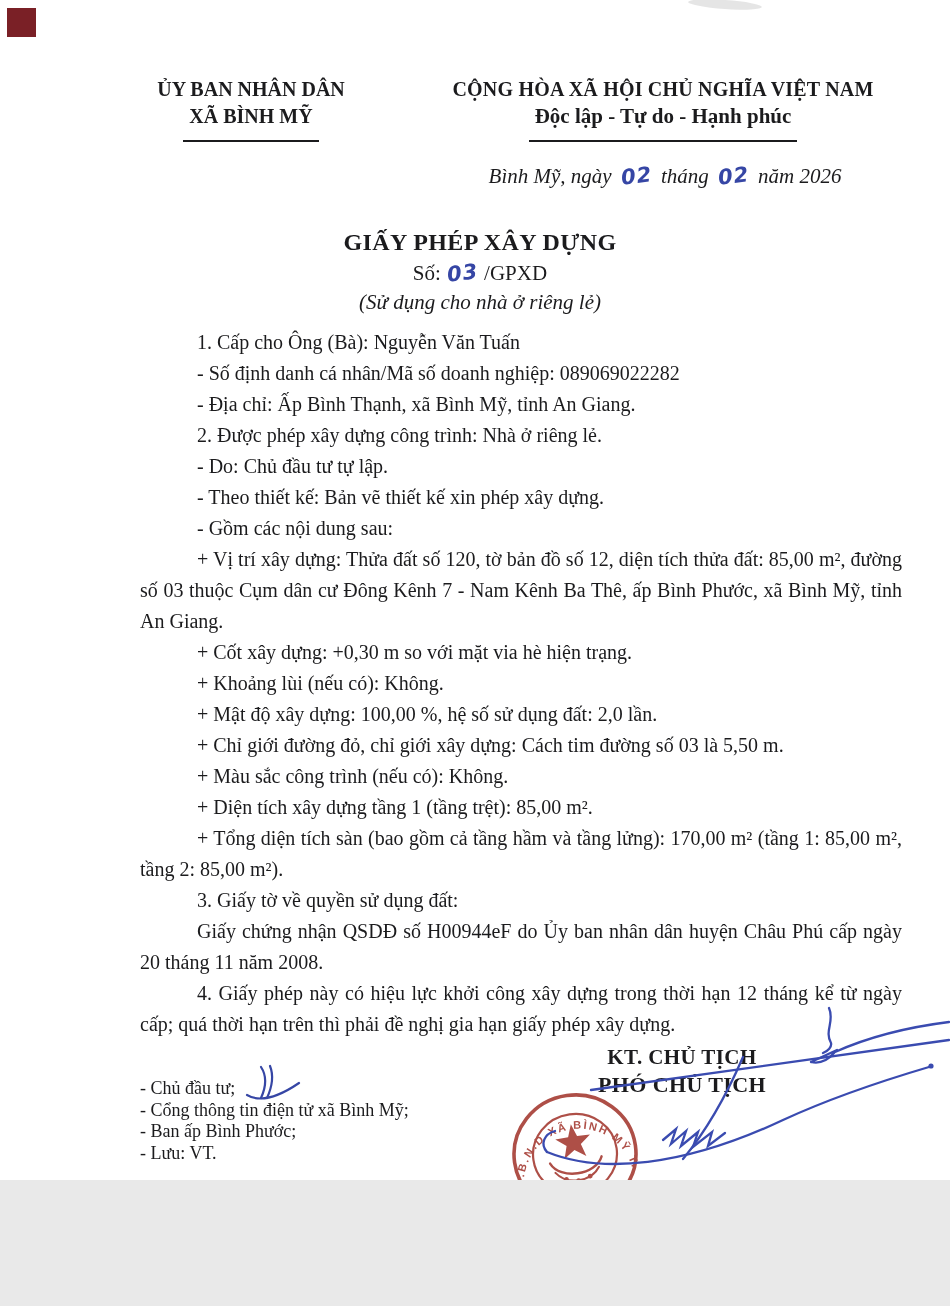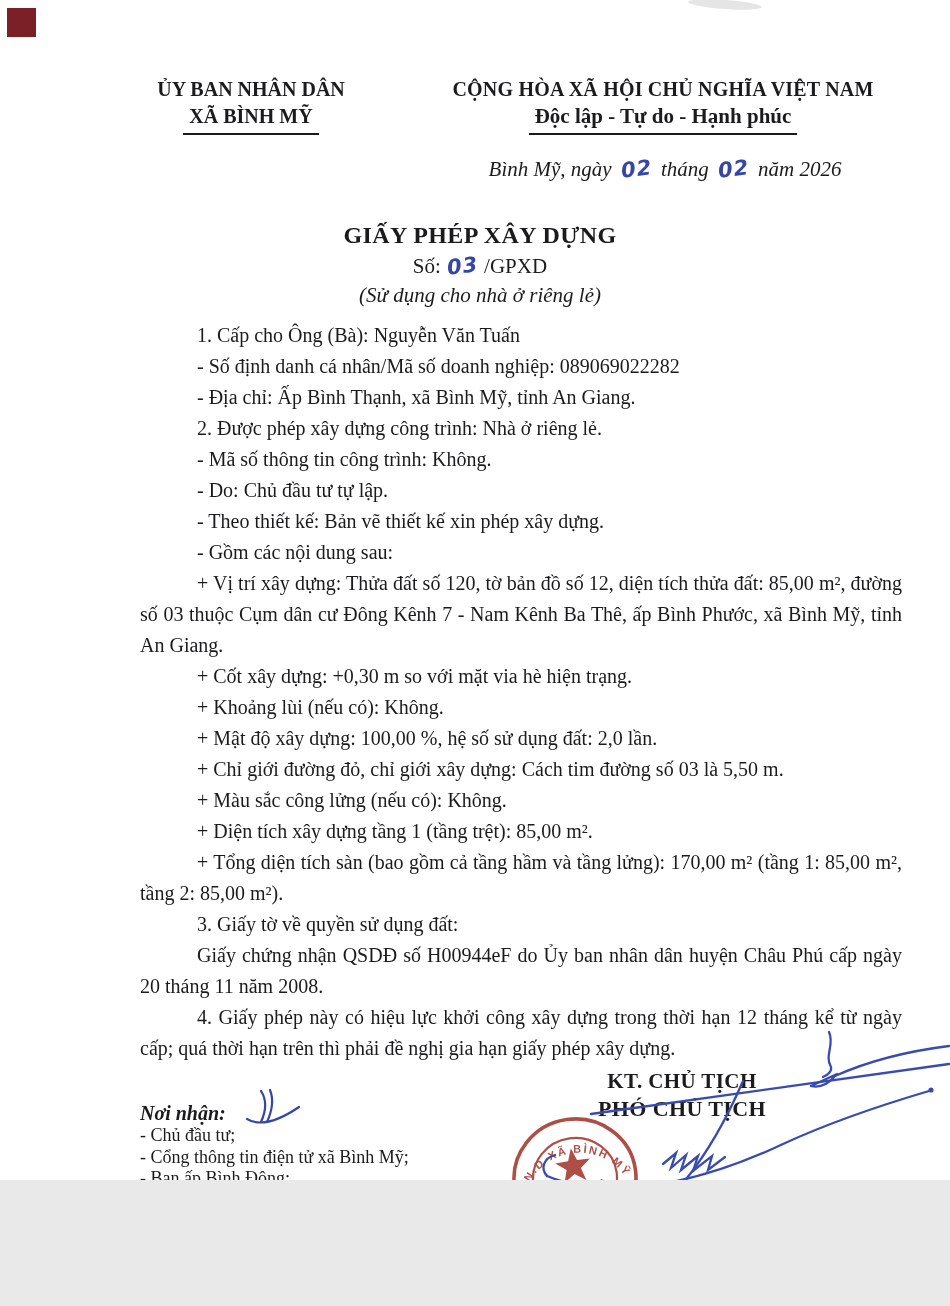--- a/index.html
+++ b/index.html
@@ -13,21 +13,21 @@
   .edge-smudge-top{position:absolute;left:688px;top:0;width:74px;height:9px;background:#cfcfcf;border-radius:50%;transform:rotate(4deg);opacity:.55;}
   .edge-smudge-bottom{position:absolute;left:-8px;top:1243px;width:150px;height:34px;background:#e3e3e3;border-radius:40%;transform:rotate(-14deg);opacity:.8;}
   .bottom-strip{position:absolute;left:0;top:1291px;width:692px;height:15px;background:#203a66;}
   .bottom-strip-fade{position:absolute;left:692px;top:1295px;width:60px;height:11px;background:#55658c;opacity:.35;}
 
   .header{display:flex;padding-top:76px;}
   .h-left{width:330px;margin-left:86px;text-align:center;font-weight:bold;font-size:20px;line-height:27px;}
   .h-right{flex:1;margin-right:40px;text-align:center;font-weight:bold;}
   .h-right .nat{font-size:20px;line-height:27px;letter-spacing:.2px;}
   .h-right .motto{font-size:21px;line-height:27px;}
-  .u-line{display:inline-block;border-bottom:2px solid #1b1b1d;padding:0 6px 3px 6px;}
+  .u-line{display:inline-block;border-bottom:2px solid #1b1b1d;padding:0 6px 10px 6px;}
 
   .dateline{margin:22px 0 0 430px;width:470px;text-align:center;font-style:italic;font-size:21px;}
   .hand{font-family:"DejaVu Sans",sans-serif;font-style:italic;font-weight:bold;color:#3646a5;
         display:inline-block;transform:rotate(-7deg);font-size:21px;letter-spacing:1px;margin:0 9px;}
 
   .title-block{margin:12px 0 0 130px;width:700px;text-align:center;}
   .title-main{font-size:24px;font-weight:bold;letter-spacing:.4px;margin-top:40px;}
   .title-num{font-size:21px;margin-top:5px;}
   .title-num .hand{margin:0 6px;}
   .title-sub{font-size:21px;font-style:italic;margin-top:4px;}
@@ -77,47 +77,45 @@
       <span>Số:</span><span class="hand">03</span><span>/GPXD</span>
     </div>
     <div class="title-sub">(Sử dụng cho nhà ở riêng lẻ)</div>
   </div>
 
   <div class="body">
     <p>1. Cấp cho Ông (Bà): Nguyễn Văn Tuấn</p>
     <p>- Số định danh cá nhân/Mã số doanh nghiệp: 089069022282</p>
     <p>- Địa chỉ: Ấp Bình Thạnh, xã Bình Mỹ, tỉnh An Giang.</p>
     <p>2. Được phép xây dựng công trình: Nhà ở riêng lẻ.</p>
-    <p>- Mã số thông tin công trình: Không.</p>
     <p>- Do: Chủ đầu tư tự lập.</p>
     <p>- Theo thiết kế: Bản vẽ thiết kế xin phép xây dựng.</p>
     <p>- Gồm các nội dung sau:</p>
     <p>+ Vị trí xây dựng: Thửa đất số 120, tờ bản đồ số 12, diện tích thửa đất: 85,00 m², đường số 03 thuộc Cụm dân cư Đông Kênh 7 - Nam Kênh Ba Thê, ấp Bình Phước, xã Bình Mỹ, tỉnh An Giang.</p>
     <p>+ Cốt xây dựng: +0,30 m so với mặt via hè hiện trạng.</p>
     <p>+ Khoảng lùi (nếu có): Không.</p>
     <p>+ Mật độ xây dựng: 100,00 %, hệ số sử dụng đất: 2,0 lần.</p>
     <p>+ Chỉ giới đường đỏ, chỉ giới xây dựng: Cách tim đường số 03 là 5,50 m.</p>
-    <p>+ Màu sắc công lửng (nếu có): Không.</p>
+    <p>+ Màu sắc công trình (nếu có): Không.</p>
     <p>+ Diện tích xây dựng tầng 1 (tầng trệt): 85,00 m².</p>
     <p>+ Tổng diện tích sàn (bao gồm cả tầng hầm và tầng lửng): 170,00 m² (tầng 1: 85,00 m², tầng 2: 85,00 m²).</p>
     <p>3. Giấy tờ về quyền sử dụng đất:</p>
     <p>Giấy chứng nhận QSDĐ số H00944eF do Ủy ban nhân dân huyện Châu Phú cấp ngày 20 tháng 11 năm 2008.</p>
     <p>4. Giấy phép này có hiệu lực khởi công xây dựng trong thời hạn 12 tháng kể từ ngày cấp; quá thời hạn trên thì phải đề nghị gia hạn giấy phép xây dựng.</p>
   </div>
 
   <div class="footer">
 
     <div class="sign-title1">KT. CHỦ TỊCH</div>
     <div class="sign-title2">PHÓ CHỦ TỊCH</div>
 
     <div class="recipients">
-      <div class="label">Nơi nhận:</div>
       <div class="item">- Chủ đầu tư;</div>
       <div class="item">- Cổng thông tin điện tử xã Bình Mỹ;</div>
-      <div class="item">- Ban ấp Bình Đông;</div>
+      <div class="item">- Ban ấp Bình Phước;</div>
       <div class="item">- Lưu: VT.</div>
     </div>
 
     <svg class="paraph" width="60" height="46" viewBox="0 0 60 46">
       <g stroke="#3646a5" stroke-width="2.2" fill="none" stroke-linecap="round">
         <path d="M18,3 c6,9 5,20 0,31"></path>
         <path d="M27,2 c4,10 2,21 -3,32"></path>
         <path d="M4,31 c12,7 30,3 52,-12"></path>
       </g>
     </svg>

